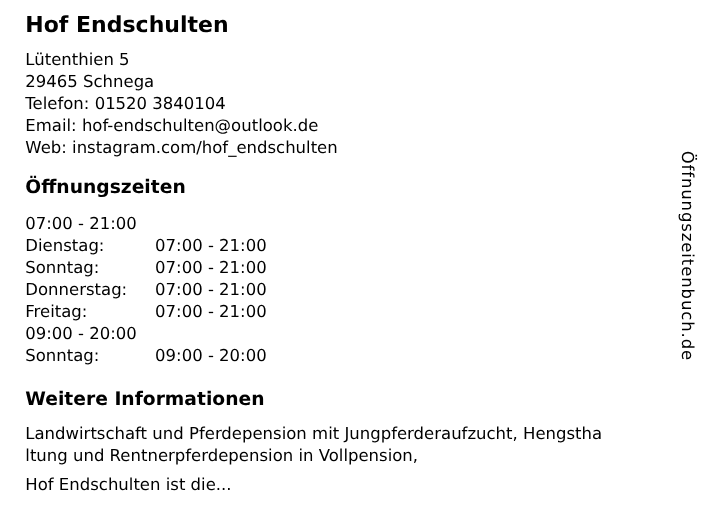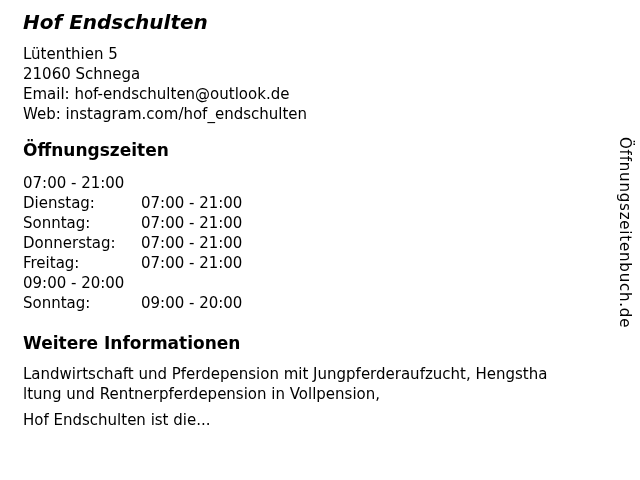--- a/index.html
+++ b/index.html
@@ -10,21 +10,20 @@
     font-family: "DejaVu Sans", sans-serif;
     position: relative;
     overflow: hidden;
   }
   .content { padding: 10px 0 0 23px; }
   .page-title {
     font-size: 20px;
     font-weight: bold;
     line-height: 24px;
     margin: 0;
-    font-style: italic;
   }
   .contact {
     margin-top: 10px;
     font-size: 15px;
     line-height: 20px;
   }
   .section-heading {
     font-size: 17px;
     font-weight: bold;
     line-height: 21px;
@@ -58,21 +57,22 @@
 </style>
 </head>
 <body>
 
 <div class="content">
 
   <h1 class="page-title">Hof Endschulten</h1>
 
   <div class="contact">
     <div>Lütenthien 5</div>
-    <div>21060 Schnega</div>
+    <div>29465 Schnega</div>
+    <div>Telefon: 01520 3840104</div>
     <div>Email: hof-endschulten@outlook.de</div>
     <div>Web: instagram.com/hof_endschulten</div>
   </div>
 
   <h2 class="section-heading">Öffnungszeiten</h2>
 
   <div class="hours">
     <div class="hours-row">
       <span class="hours-time">07:00 - 21:00</span>
     </div>

